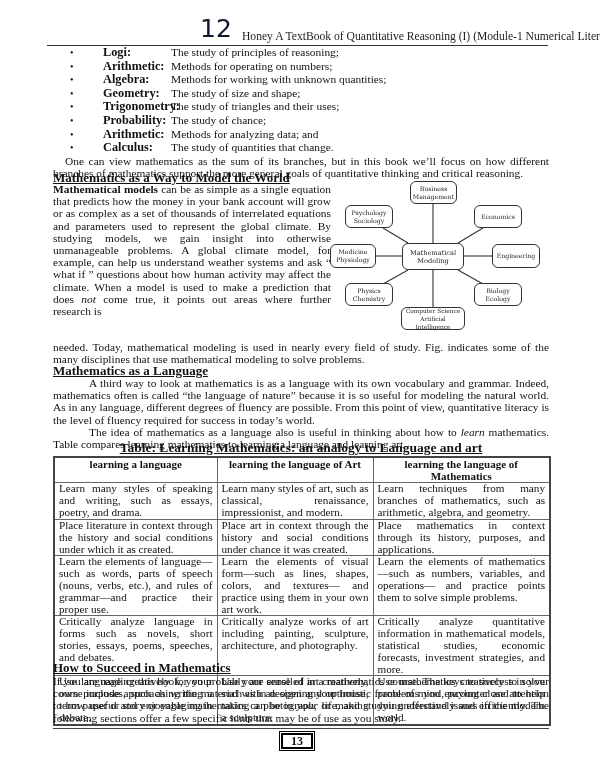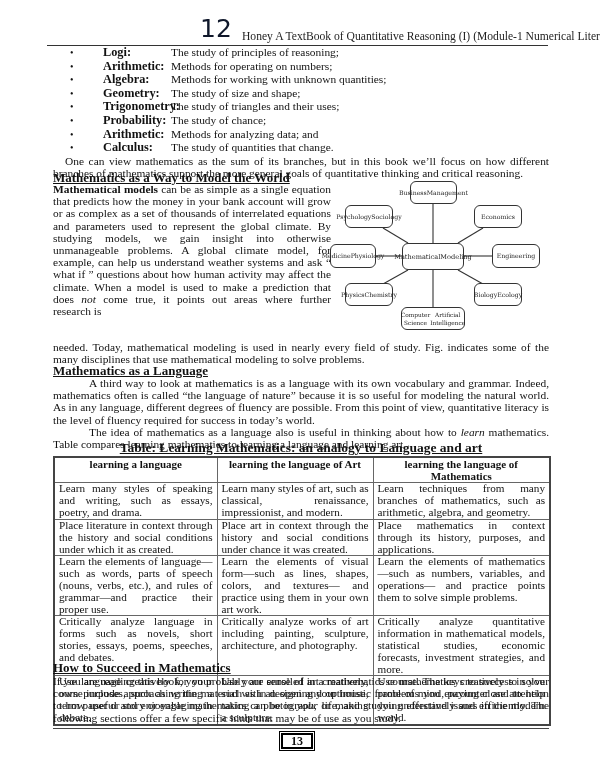--- a/index.html
+++ b/index.html
@@ -27,21 +27,21 @@
   #model-p { left:53px; top:183px; width:278px; }
   #model-tail { left:53px; top:341px; width:496px; }
   #h-lang { left:53px; top:364px; }
   #lang-p1 { left:53px; top:377px; width:496px; text-indent:36px; }
   #lang-p2 { left:53px; top:426px; width:496px; text-indent:36px; }
   #tbl-title { left:53px; top:440px; width:496px; text-align:center; font-weight:bold; text-decoration:underline; font-size:13.5px; line-height:15px; }
 
   
   #diagram { left:328px; top:176px; width:220px; height:160px; }
   .node { position:absolute; border:1.1px solid #333; border-radius:6px; background:#fff;
-          display:flex; flex-direction:row; align-items:center; justify-content:center;
+          display:flex; flex-direction:column; align-items:center; justify-content:center;
           font-family:"DejaVu Serif", serif; font-size:6.2px; line-height:8px; text-align:center; color:#222; box-sizing:border-box; }
 
   
   #tbl { left:53px; top:456px; width:496px; border-collapse:collapse; border:2px solid #444; table-layout:fixed; }
   #tbl th, #tbl td { border:1.2px solid #666; padding:0 4px; font-size:11.2px; line-height:11.8px; vertical-align:top; }
   #tbl th { font-weight:bold; text-align:center; font-size:11px; line-height:12px; }
   #tbl td { text-align:justify; }
   #tbl tr.r0 td { height:36px; }
   #tbl tr.r2 td { height:47px;margin-top:20px; }
   #tbl tr.r3 td { height:47px; }

